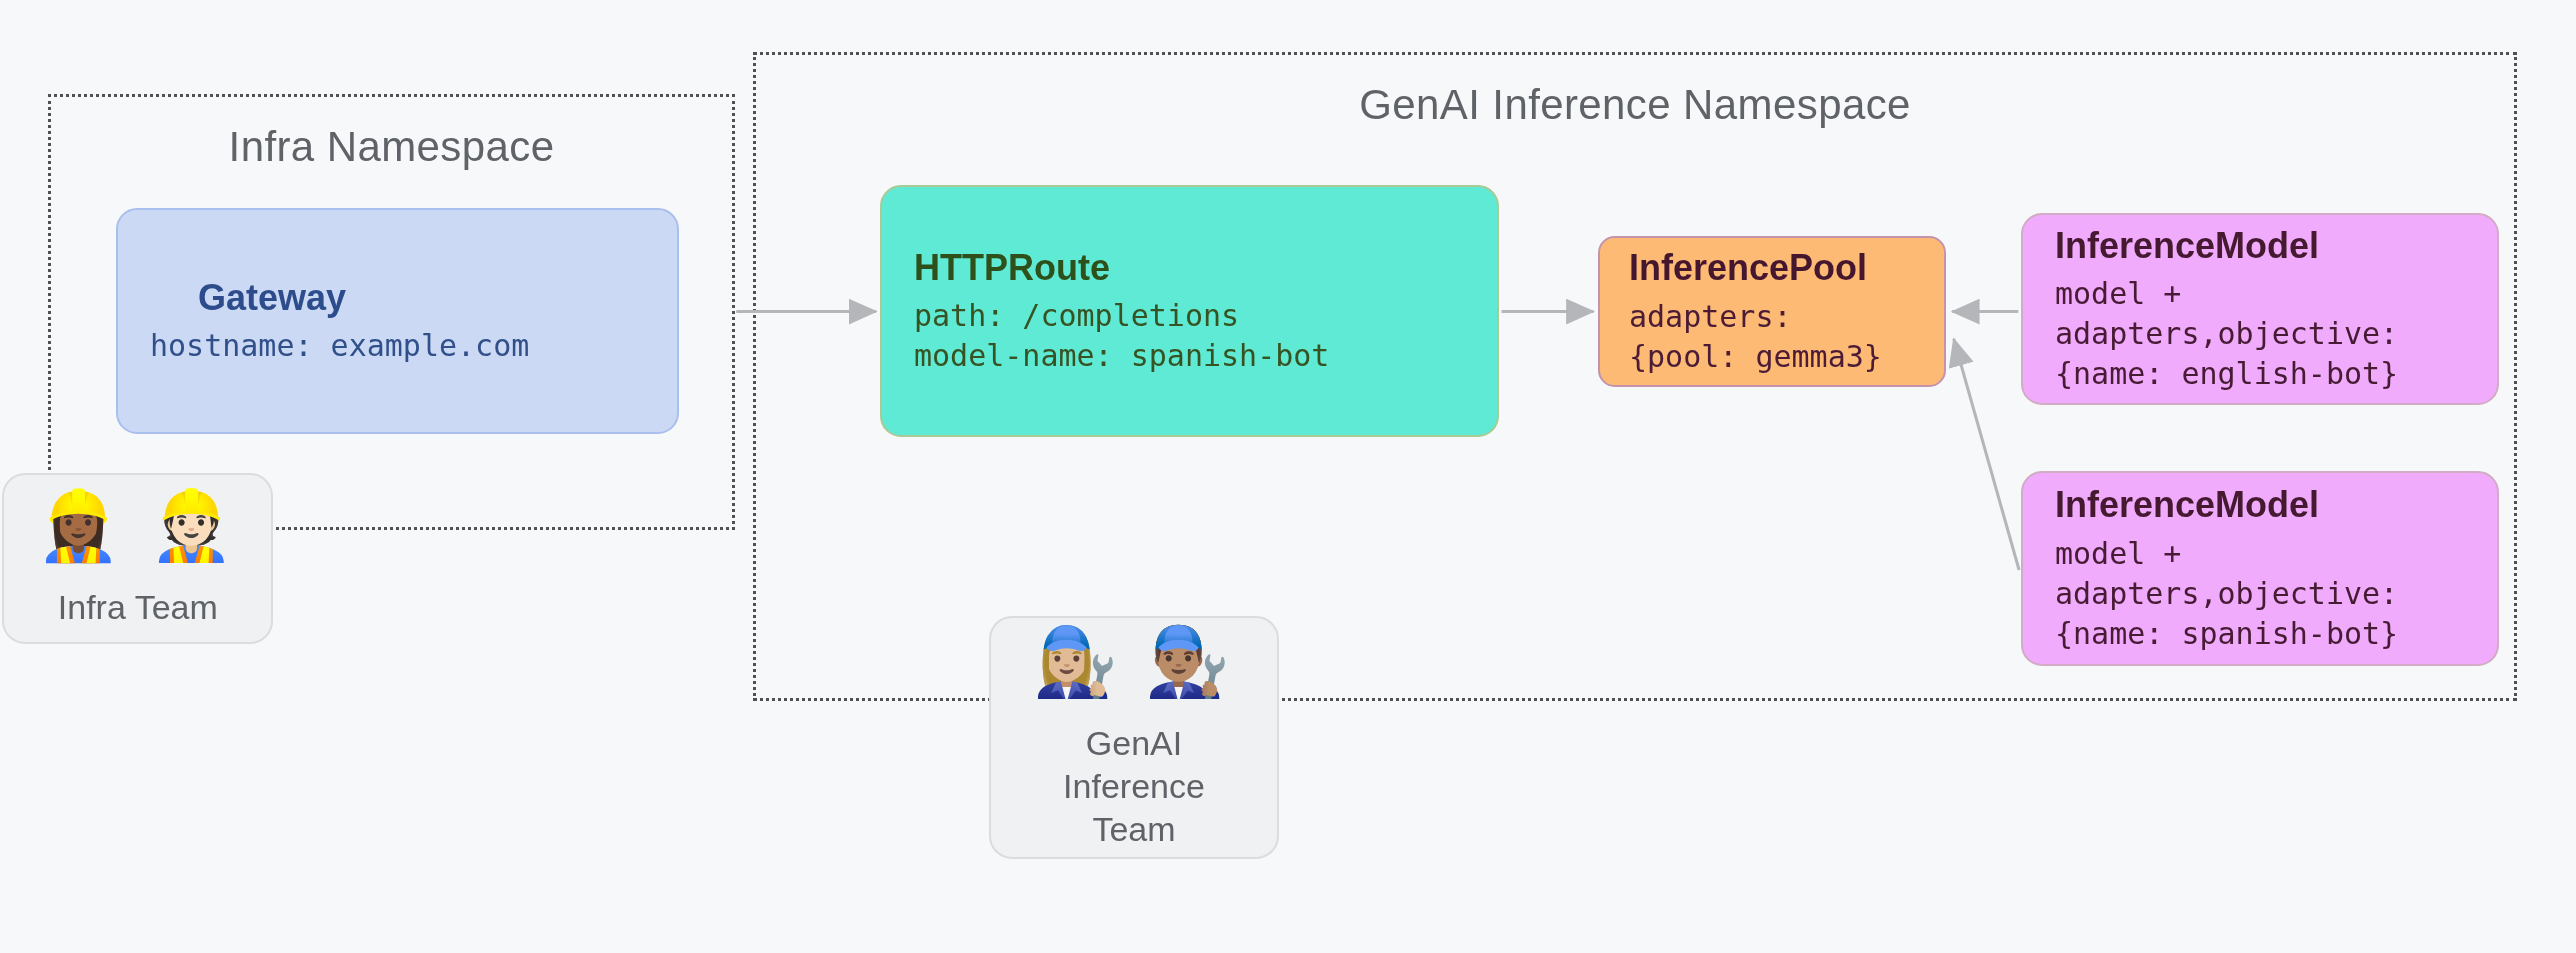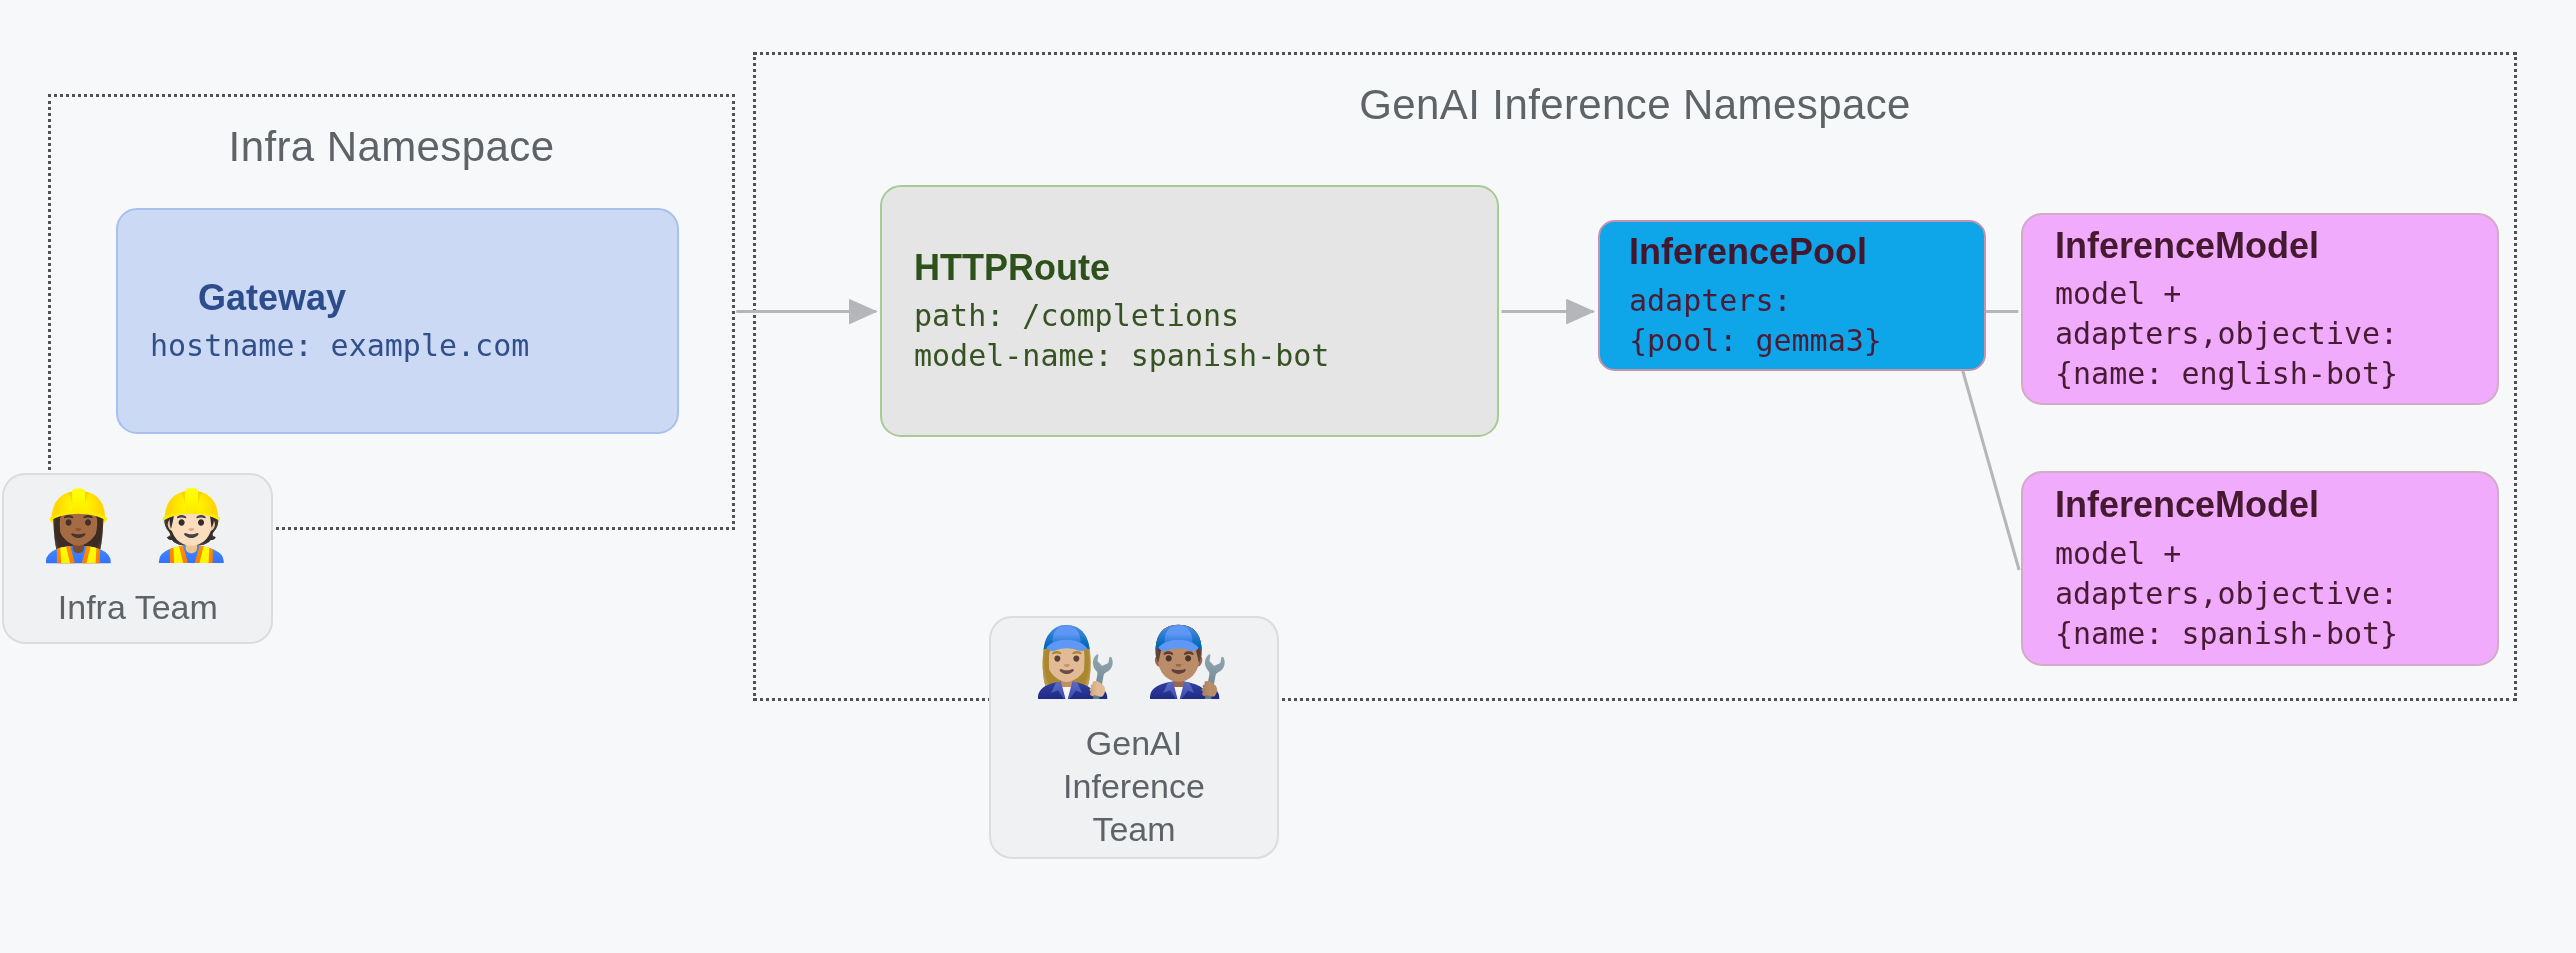--- a/index.html
+++ b/index.html
@@ -70,28 +70,28 @@
   }
   #node-gateway {
     left: 116px; top: 208px; width: 563px; height: 226px;
     background: #cbd9f5; border: 2.3px solid #a9bfee;
   }
   #node-gateway .node-title { color: #2c4c8c; margin-left: 48px; }
   #node-gateway .node-line  { color: #31508a; }
 
   #node-httproute {
     left: 880px; top: 185px; width: 619px; height: 252px;
-    background: #e5e5e5; border: 2.3px solid #a8cb95;
+    background: #5eead4; border: 2.3px solid #a8cb95;
   }
   #node-httproute .node-title { color: #2e501b; }
   #node-httproute .node-line  { color: #375323; }
 
   #node-pool {
-    left: 1598px; top: 220px; width: 388px; height: 151px;
-    background: #0ea5e9; border: 2.3px solid #c493ac;
+    left: 1598px; top: 236px; width: 348px; height: 151px;
+    background: #fdba74; border: 2.3px solid #c493ac;
     border-radius: 16.7px; padding-left: 29px;
   }
   #node-pool .node-title { color: #45172f; }
   #node-pool .node-line  { color: #4c1c36; }
 
   .node-im {
     background: #f0abfc; border: 2.3px solid #d2abc4;
   }
   #node-im-english { left: 2021px; top: 213px; width: 478px; height: 192px; }
   #node-im-spanish { left: 2021px; top: 471px; width: 478px; height: 195px; }

